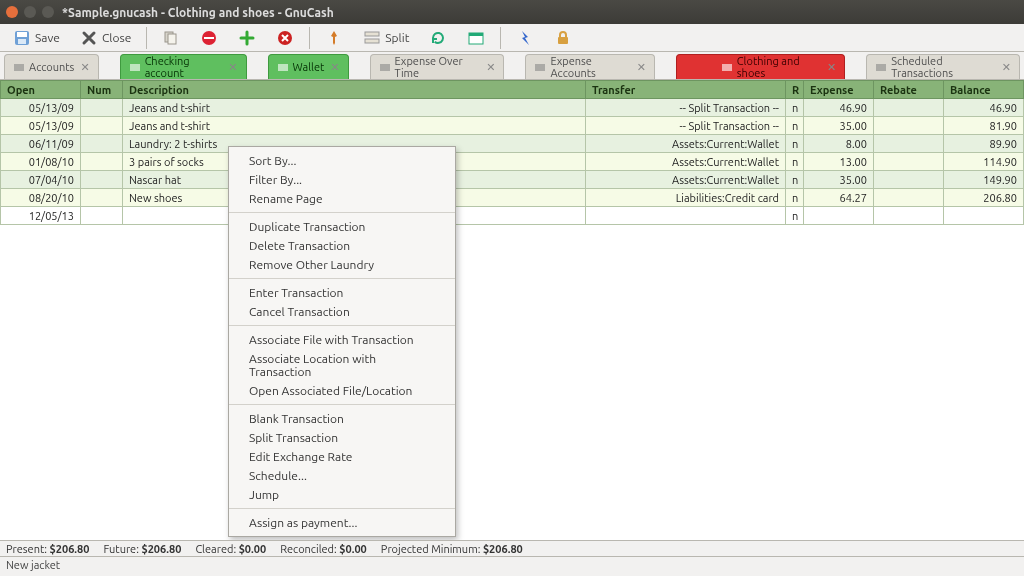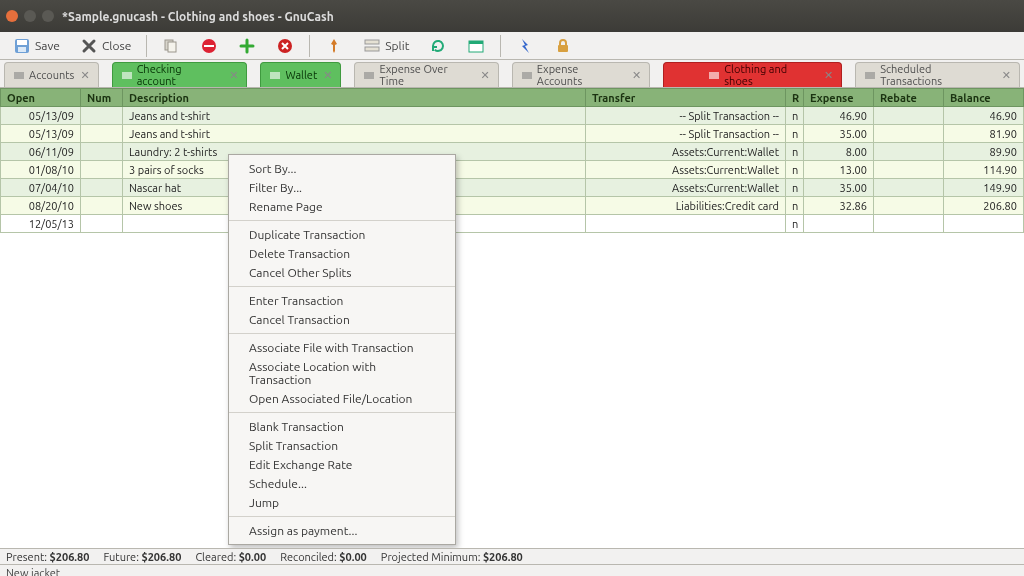--- a/index.html
+++ b/index.html
@@ -17,34 +17,34 @@
     --row-alt-b: #f6fbe6;
     --row-selected: #ffe07a;
     --row-blank: #ffffff;
     --grid-border: #b5c5a8;
     --status-bg: #f2f1f0;
   }
   * { box-sizing: border-box; }
   html, body { margin:0; padding:0; width:1024px; height:576px; font-family: "Ubuntu","DejaVu Sans",sans-serif; font-size:12px; color:#222; background:var(--toolbar-bg); overflow:hidden; }
 
   
-  .titlebar { height:32px; background:linear-gradient(#4a4944,#3c3b37); display:flex; align-items:center; padding:0 6px; color:var(--titlebar-fg); font-weight:bold; font-size:12px; gap:8px; }
+  .titlebar { height:24px; background:linear-gradient(#4a4944,#3c3b37); display:flex; align-items:center; padding:0 6px; color:var(--titlebar-fg); font-weight:bold; font-size:12px; gap:8px; }
   .wm-buttons { display:flex; gap:6px; align-items:center; }
   .wm-btn { width:12px; height:12px; border-radius:50%; display:inline-block; }
   .wm-close { background:#e66f3c; }
   .wm-min, .wm-max { background:#5a5954; }
 
   
   .toolbar { height:28px; background:var(--toolbar-bg); display:flex; align-items:center; padding:0 6px; gap:6px; border-bottom:1px solid var(--ui-border); }
   .tbtn { display:flex; align-items:center; gap:4px; padding:3px 6px; border:1px solid transparent; border-radius:3px; cursor:pointer; color:#444; }
   .ticon { width:18px; height:18px; display:flex; align-items:center; justify-content:center; }
   .tsep { width:1px; height:22px; background:var(--ui-border); margin:0 2px; }
 
   
-  .tabstrip { height:28px; display:flex; align-items:stretch; background:var(--toolbar-bg); padding:2px 4px 0 4px; gap:13px; border-bottom:1px solid var(--ui-border); }
+  .tabstrip { height:28px; display:flex; align-items:stretch; background:var(--toolbar-bg); padding:2px 4px 0 4px; gap:21px; border-bottom:1px solid var(--ui-border); }
   .tab { display:flex; align-items:center; gap:4px; background:var(--tab-bg); border:1px solid var(--ui-border); border-bottom:none; border-radius:4px 4px 0 0; padding:0 8px; font-size:11px; color:var(--tab-text); cursor:pointer; }
   .tab .x { color:#888; margin-left:2px; cursor:pointer; }
   .tab.green { background:var(--tab-active-bg); color:#053205; border-color:#3f9a3f; }
   .tab.red   { background:var(--tab-red-bg); color:#3b0000; border-color:#b01f1f;padding-left:44px; }
   .tab .ico { width:12px; height:12px; display:inline-flex; }
 
   
   .register { position:relative; height:calc(576px - 24px - 32px - 28px - 16px - 16px); overflow:hidden; background:#fff; }
   table.reg { border-collapse:collapse; width:100%; table-layout:fixed; }
   table.reg th, table.reg td { border:1px solid var(--grid-border); padding:2px 6px; height:18px; font-size:11px; white-space:nowrap; overflow:hidden; }
@@ -326,21 +326,21 @@
           <td class="r">35.00</td>
           <td class="r"></td>
           <td class="r">149.90</td>
         </tr>
         <tr class="alt-b">
           <td class="r">08/20/10</td>
           <td></td>
           <td>New shoes</td>
           <td class="r">Liabilities:Credit card</td>
           <td class="c">n</td>
-          <td class="r">32.86</td>
+          <td class="r">64.27</td>
           <td class="r"></td>
           <td class="r">206.80</td>
         </tr>
         <tr class="blank">
           <td class="r">12/05/13</td>
           <td></td>
           <td></td>
           <td class="r"></td>
           <td class="c">n</td>
           <td class="r"></td>
@@ -350,21 +350,21 @@
       </tbody>
   </table>
 
   <div class="ctxmenu" id="ctxmenu">
       <div class="mi">Sort By...</div>
       <div class="mi">Filter By...</div>
       <div class="mi">Rename Page</div>
       <div class="msep"></div>
       <div class="mi">Duplicate Transaction</div>
       <div class="mi">Delete Transaction</div>
-      <div class="mi">Cancel Other Splits</div>
+      <div class="mi">Remove Other Laundry</div>
       <div class="msep"></div>
       <div class="mi">Enter Transaction</div>
       <div class="mi">Cancel Transaction</div>
       <div class="msep"></div>
       <div class="mi">Associate File with Transaction</div>
       <div class="mi">Associate Location with Transaction</div>
       <div class="mi">Open Associated File/Location</div>
       <div class="msep"></div>
       <div class="mi">Blank Transaction</div>
       <div class="mi">Split Transaction</div>

